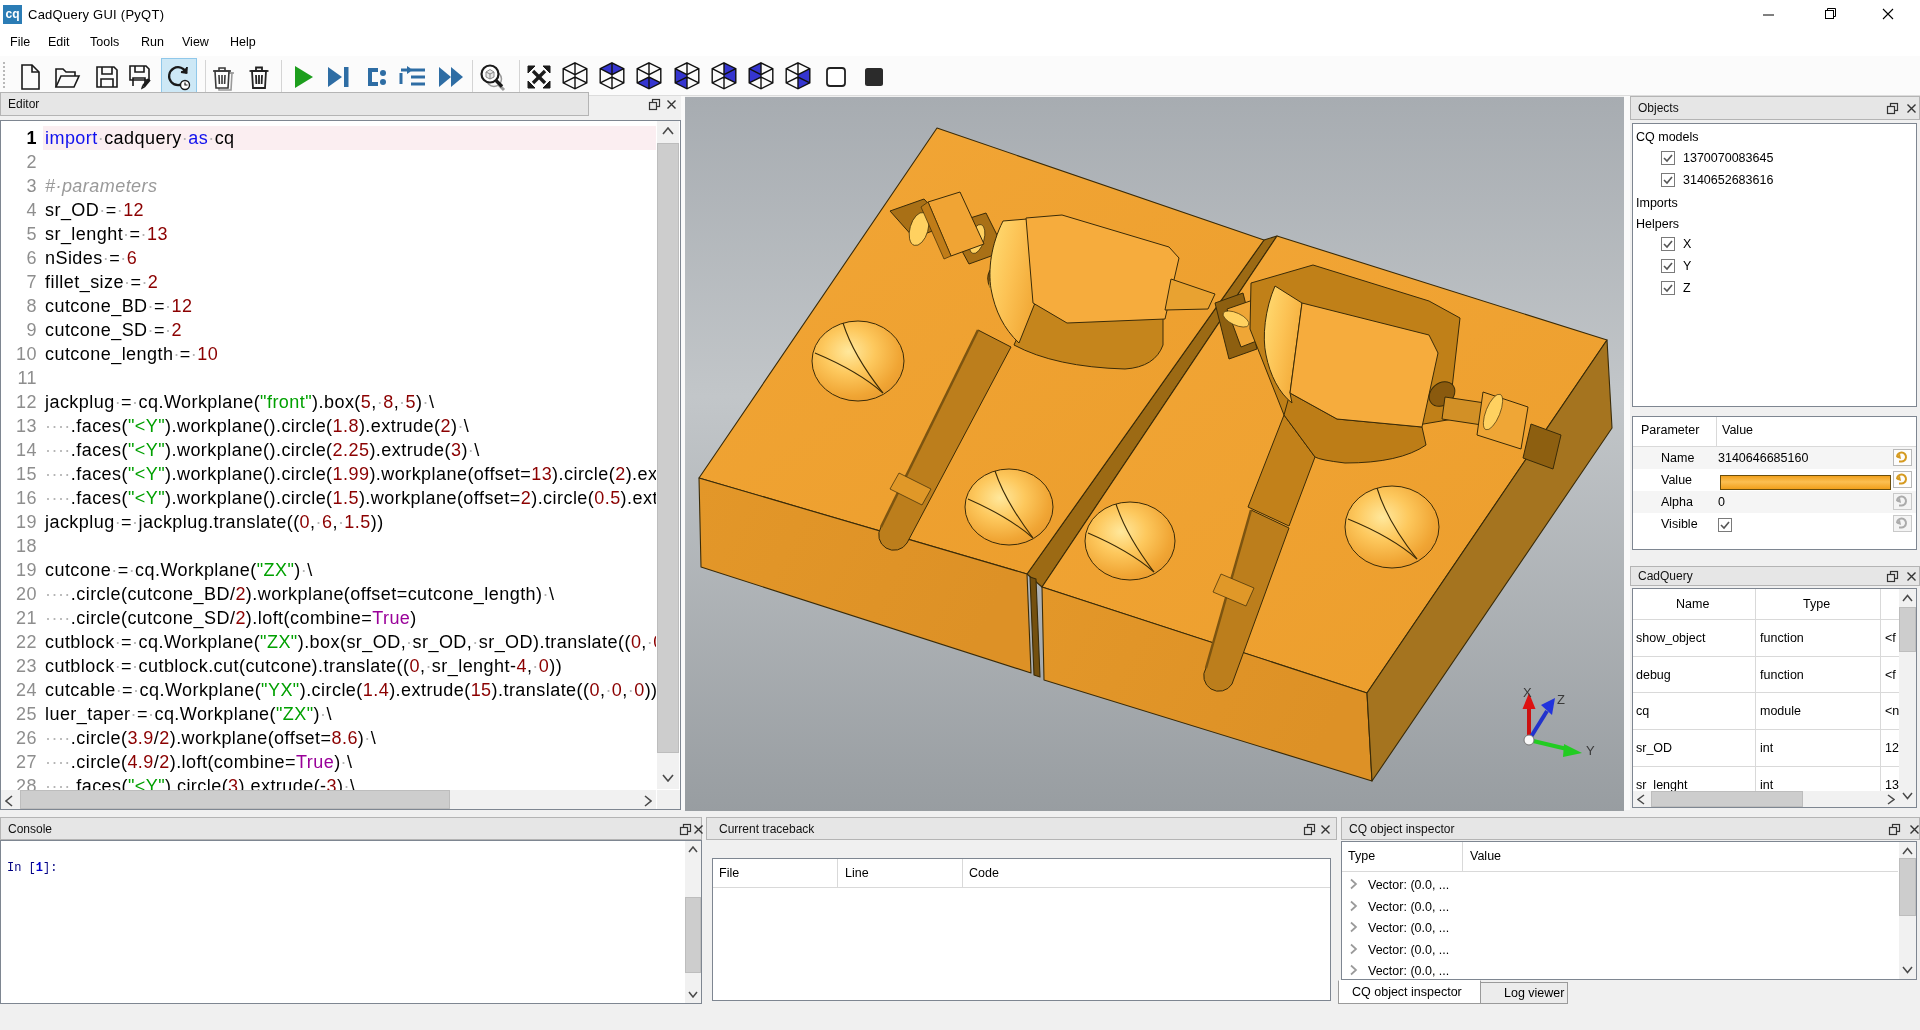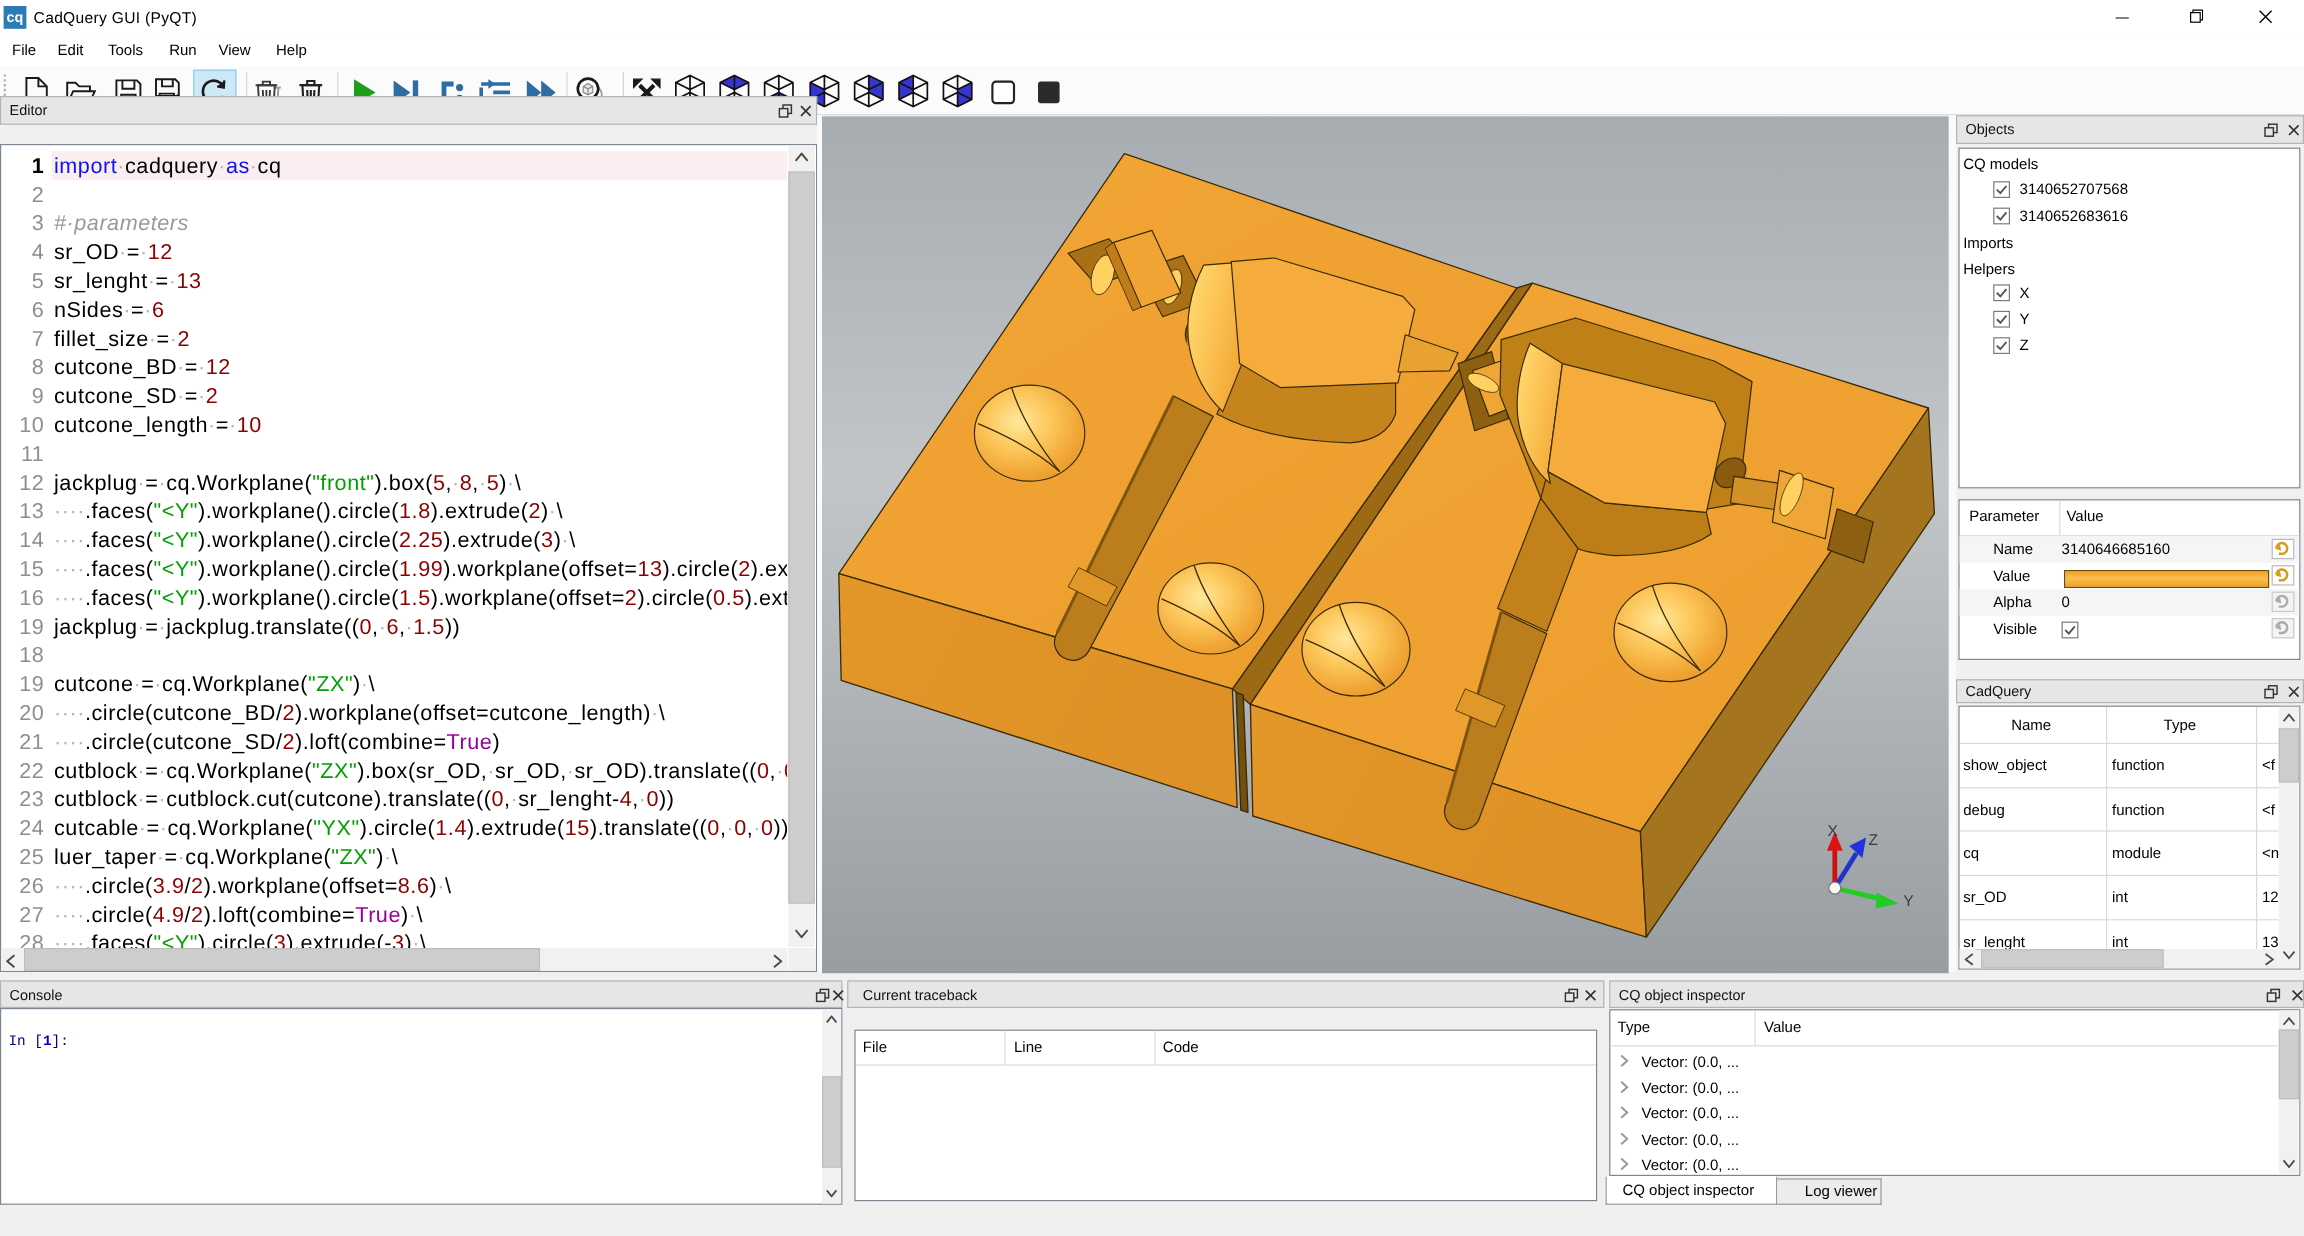--- a/index.html
+++ b/index.html
@@ -199,21 +199,21 @@
         </g>
       </g>
 
       <rect x="827" y="12" width="18" height="18" rx="3" fill="#fff" stroke="#222" stroke-width="1.8"></rect>
 
       <rect x="865" y="12" width="18" height="18" rx="2.5" fill="#2b2b2b"></rect>
     </svg>
   </div>
 
   <div id="editor">
-    <div class="dtitle" style="left:0px;top:80px;width:681px;height:24px;text-align:right;">
+    <div class="dtitle" style="left:0px;top:92px;width:589px;height:24px;text-align:right;">
         <span class="t">Editor</span>
       <svg class="abs" style="left:647px;top:5px" width="13" height="13" fill="none" stroke="#333" stroke-width="1.2">
           <rect x="4.5" y="1.5" width="7" height="7"></rect>
           <rect x="1.5" y="4.5" width="7" height="7" fill="#e6e6e6"></rect>
         </svg>
       <svg class="abs" style="left:664px;top:5px" width="13" height="13" stroke="#333" stroke-width="1.4">
           <path d="M2.5,2.5 L10.5,10.5 M10.5,2.5 L2.5,10.5"></path>
         </svg>
     </div>
     <div class="cbox" style="left:0px;top:120px;width:681px;height:690px;"></div>
@@ -421,21 +421,21 @@
         </svg>
       <svg class="abs" style="left:274px;top:5px" width="13" height="13" stroke="#333" stroke-width="1.4">
           <path d="M2.5,2.5 L10.5,10.5 M10.5,2.5 L2.5,10.5"></path>
         </svg>
     </div>
     <div class="cbox" style="left:1632px;top:123px;width:285px;height:284px;"></div>
     <div class="abs" style="left:1636px;top:130px;">CQ models</div>
     <div class="chk" style="left:1661px;top:151px;"><svg width="12" height="12">
           <path d="M2,6 L5,9 L10,3" fill="none" stroke="#555" stroke-width="1.6"></path>
         </svg></div>
-    <div class="abs" style="left:1683px;top:151px;">3140652707568</div>
+    <div class="abs" style="left:1683px;top:151px;">1370070083645</div>
     <div class="chk" style="left:1661px;top:173px;"><svg width="12" height="12">
           <path d="M2,6 L5,9 L10,3" fill="none" stroke="#555" stroke-width="1.6"></path>
         </svg></div>
     <div class="abs" style="left:1683px;top:173px;">3140652683616</div>
     <div class="abs" style="left:1636px;top:196px;text-align:center;">Imports</div>
     <div class="abs" style="left:1636px;top:217px;">Helpers</div>
     <div class="chk" style="left:1661px;top:237px;"><svg width="12" height="12">
           <path d="M2,6 L5,9 L10,3" fill="none" stroke="#555" stroke-width="1.6"></path>
         </svg></div>
     <div class="abs" style="left:1683px;top:237px;">X</div>

